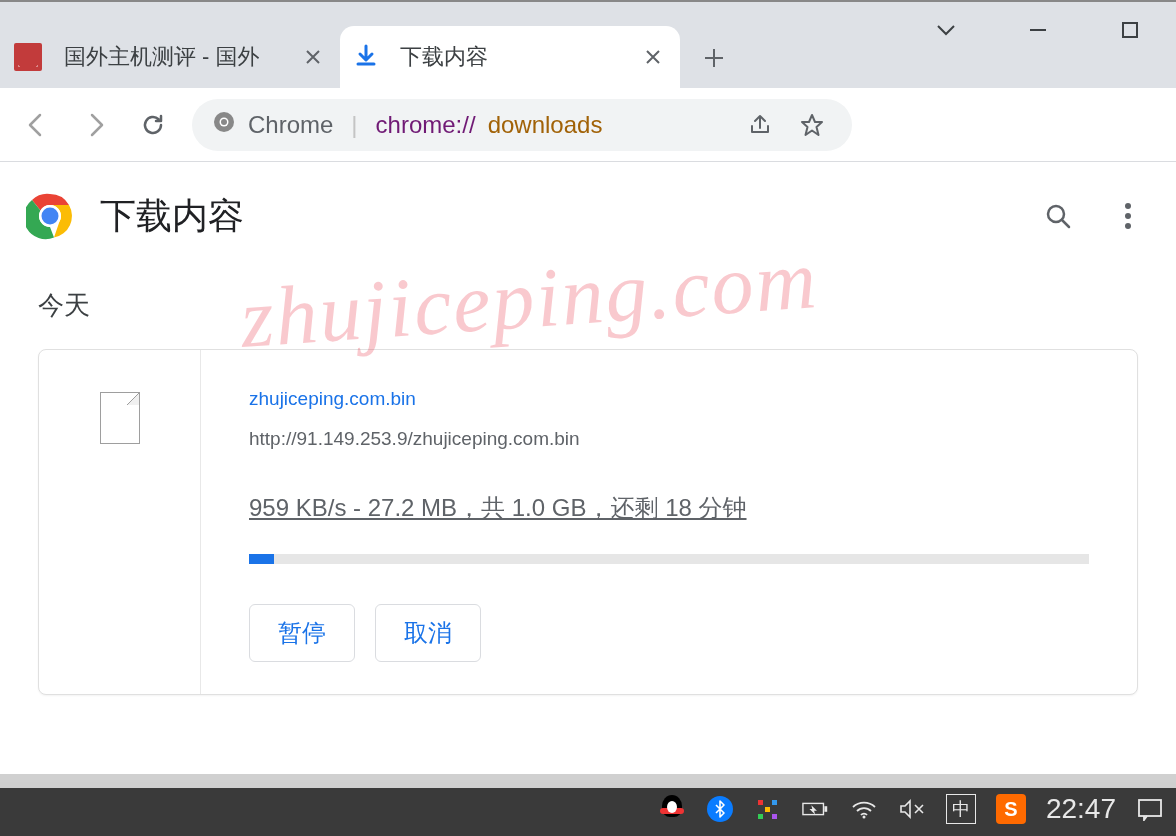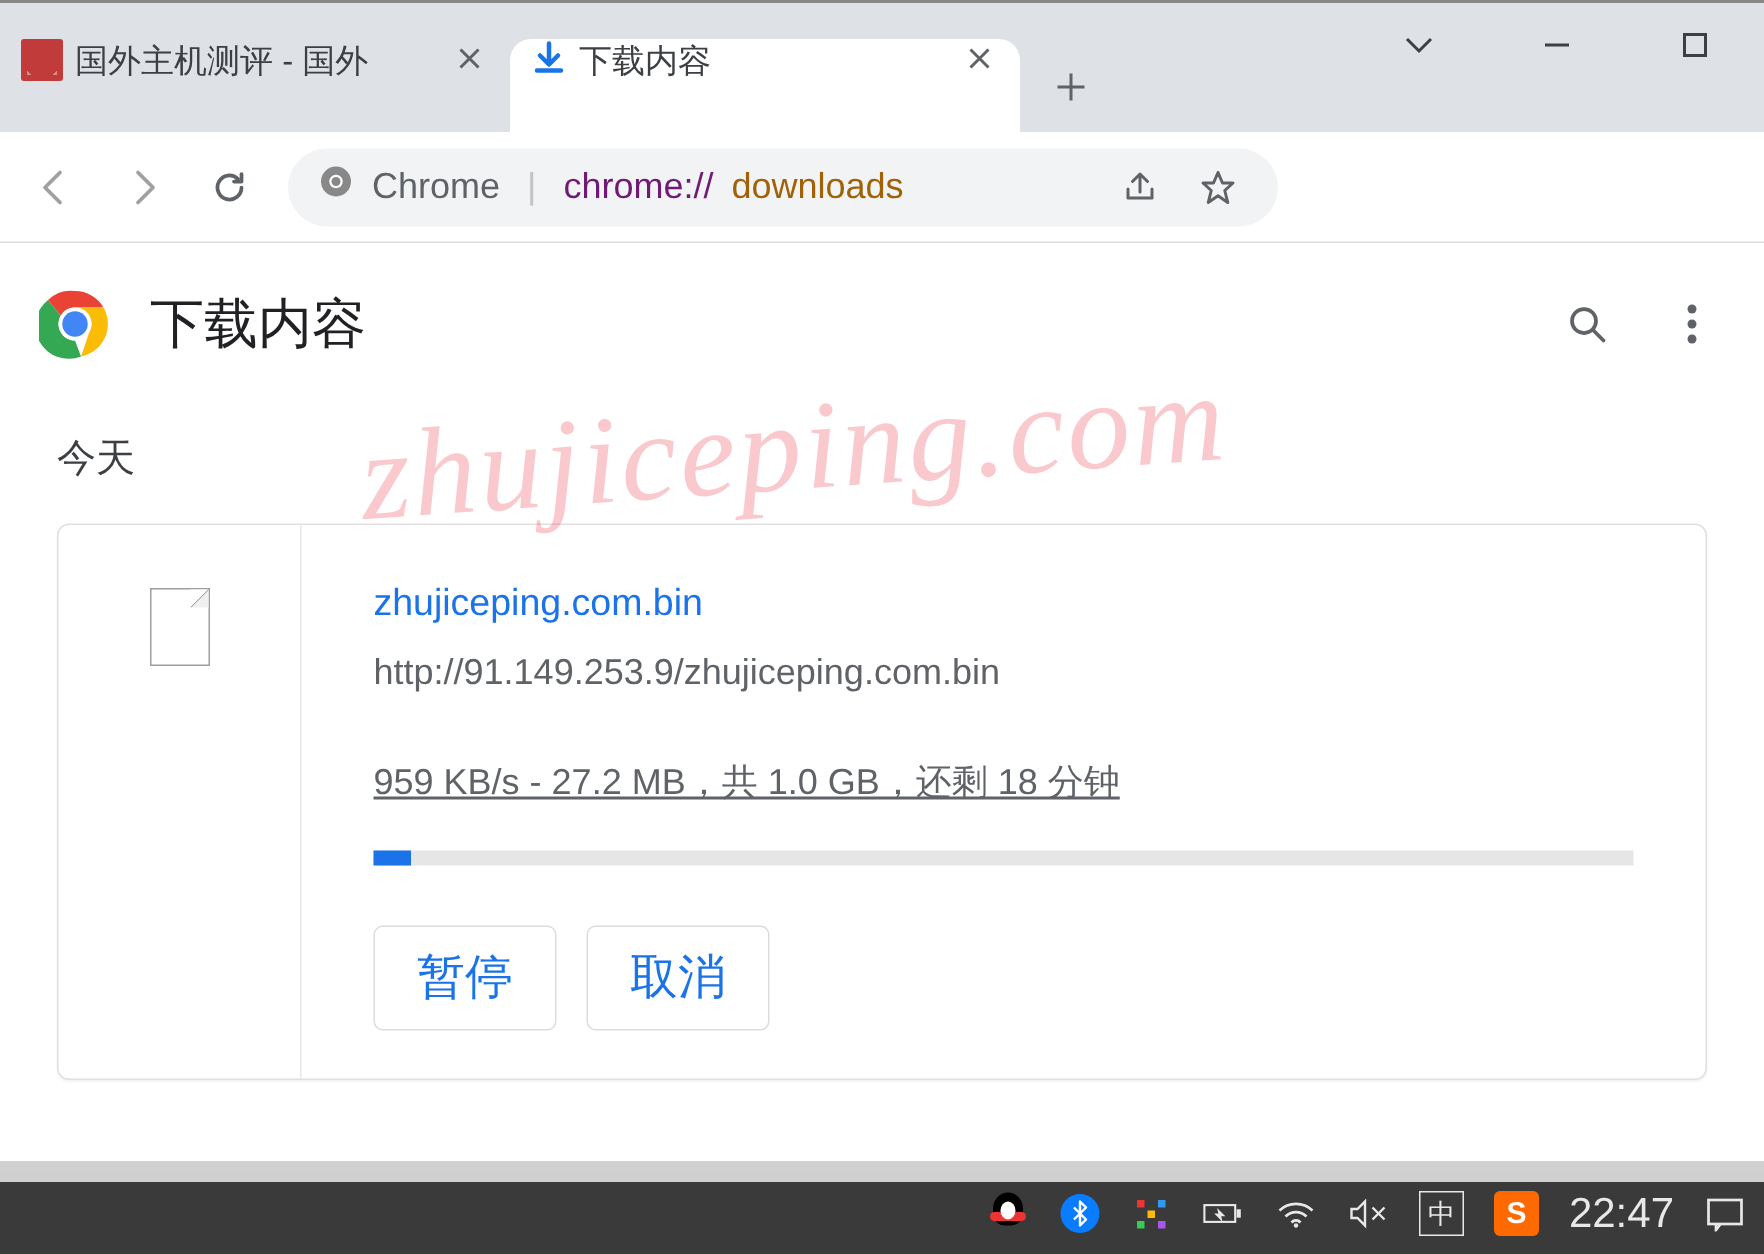--- a/index.html
+++ b/index.html
@@ -11,22 +11,23 @@
     height: 88px;
     background: #dee1e6;
     display: flex;
     align-items: flex-end;
     position: relative;
     border-top: 2px solid #888;
   }
   .tab {
     height: 62px;
     display: flex;
+    align-items: center;
     padding: 0 14px;
-    gap: 8px;
+    gap: 22px;
     position: relative;
   }
   .tab.inactive {
     width: 340px;
     background: #dee1e6;
     color: #3c4043;
   }
   .tab.active {
     width: 340px;
     background: #fff;
@@ -178,22 +179,22 @@
     content:"";
     position:absolute;
     top:0; right:0;
     width:12px; height:12px;
     background: linear-gradient(135deg, #fff 49%, #9e9e9e 50%, #9e9e9e 52%, #f0f0f0 53%);
   }
   .download-right {
     flex:1;
     padding: 38px 48px 32px 48px;
   }
-  .file-name { color:#1a73e8; font-size:25px; margin-bottom:18px; cursor:pointer; display:inline-block; }
-  .file-url { color:#5f6368; font-size:24px; margin-bottom:42px; }
+  .file-name { color:#1a73e8; font-size:19px; margin-bottom:18px; cursor:pointer; display:inline-block; }
+  .file-url { color:#5f6368; font-size:19px; margin-bottom:42px; }
   .file-progress-text { color:#5f6368; font-size:24px; margin-bottom:30px;text-decoration:underline; }
   .progress-bar {
     width: 100%;
     height:10px;
     background:#e6e6e6;
     position:relative;
     margin-bottom:40px;
   }
   .progress-fill {
     position:absolute;
@@ -201,21 +202,21 @@
     background:#1a73e8;
   }
   .download-actions {
     display:flex;
     gap:20px;
   }
   .dl-btn {
     border:1px solid #dadce0;
     background:#fff;
     color:#1a73e8;
-    font-size:32px;
+    font-size:24px;
     padding:12px 28px;
     border-radius:6px;
     cursor:pointer;
   }
 
   
   .watermark {
     position:absolute;
     left:240px;
     top:250px;

